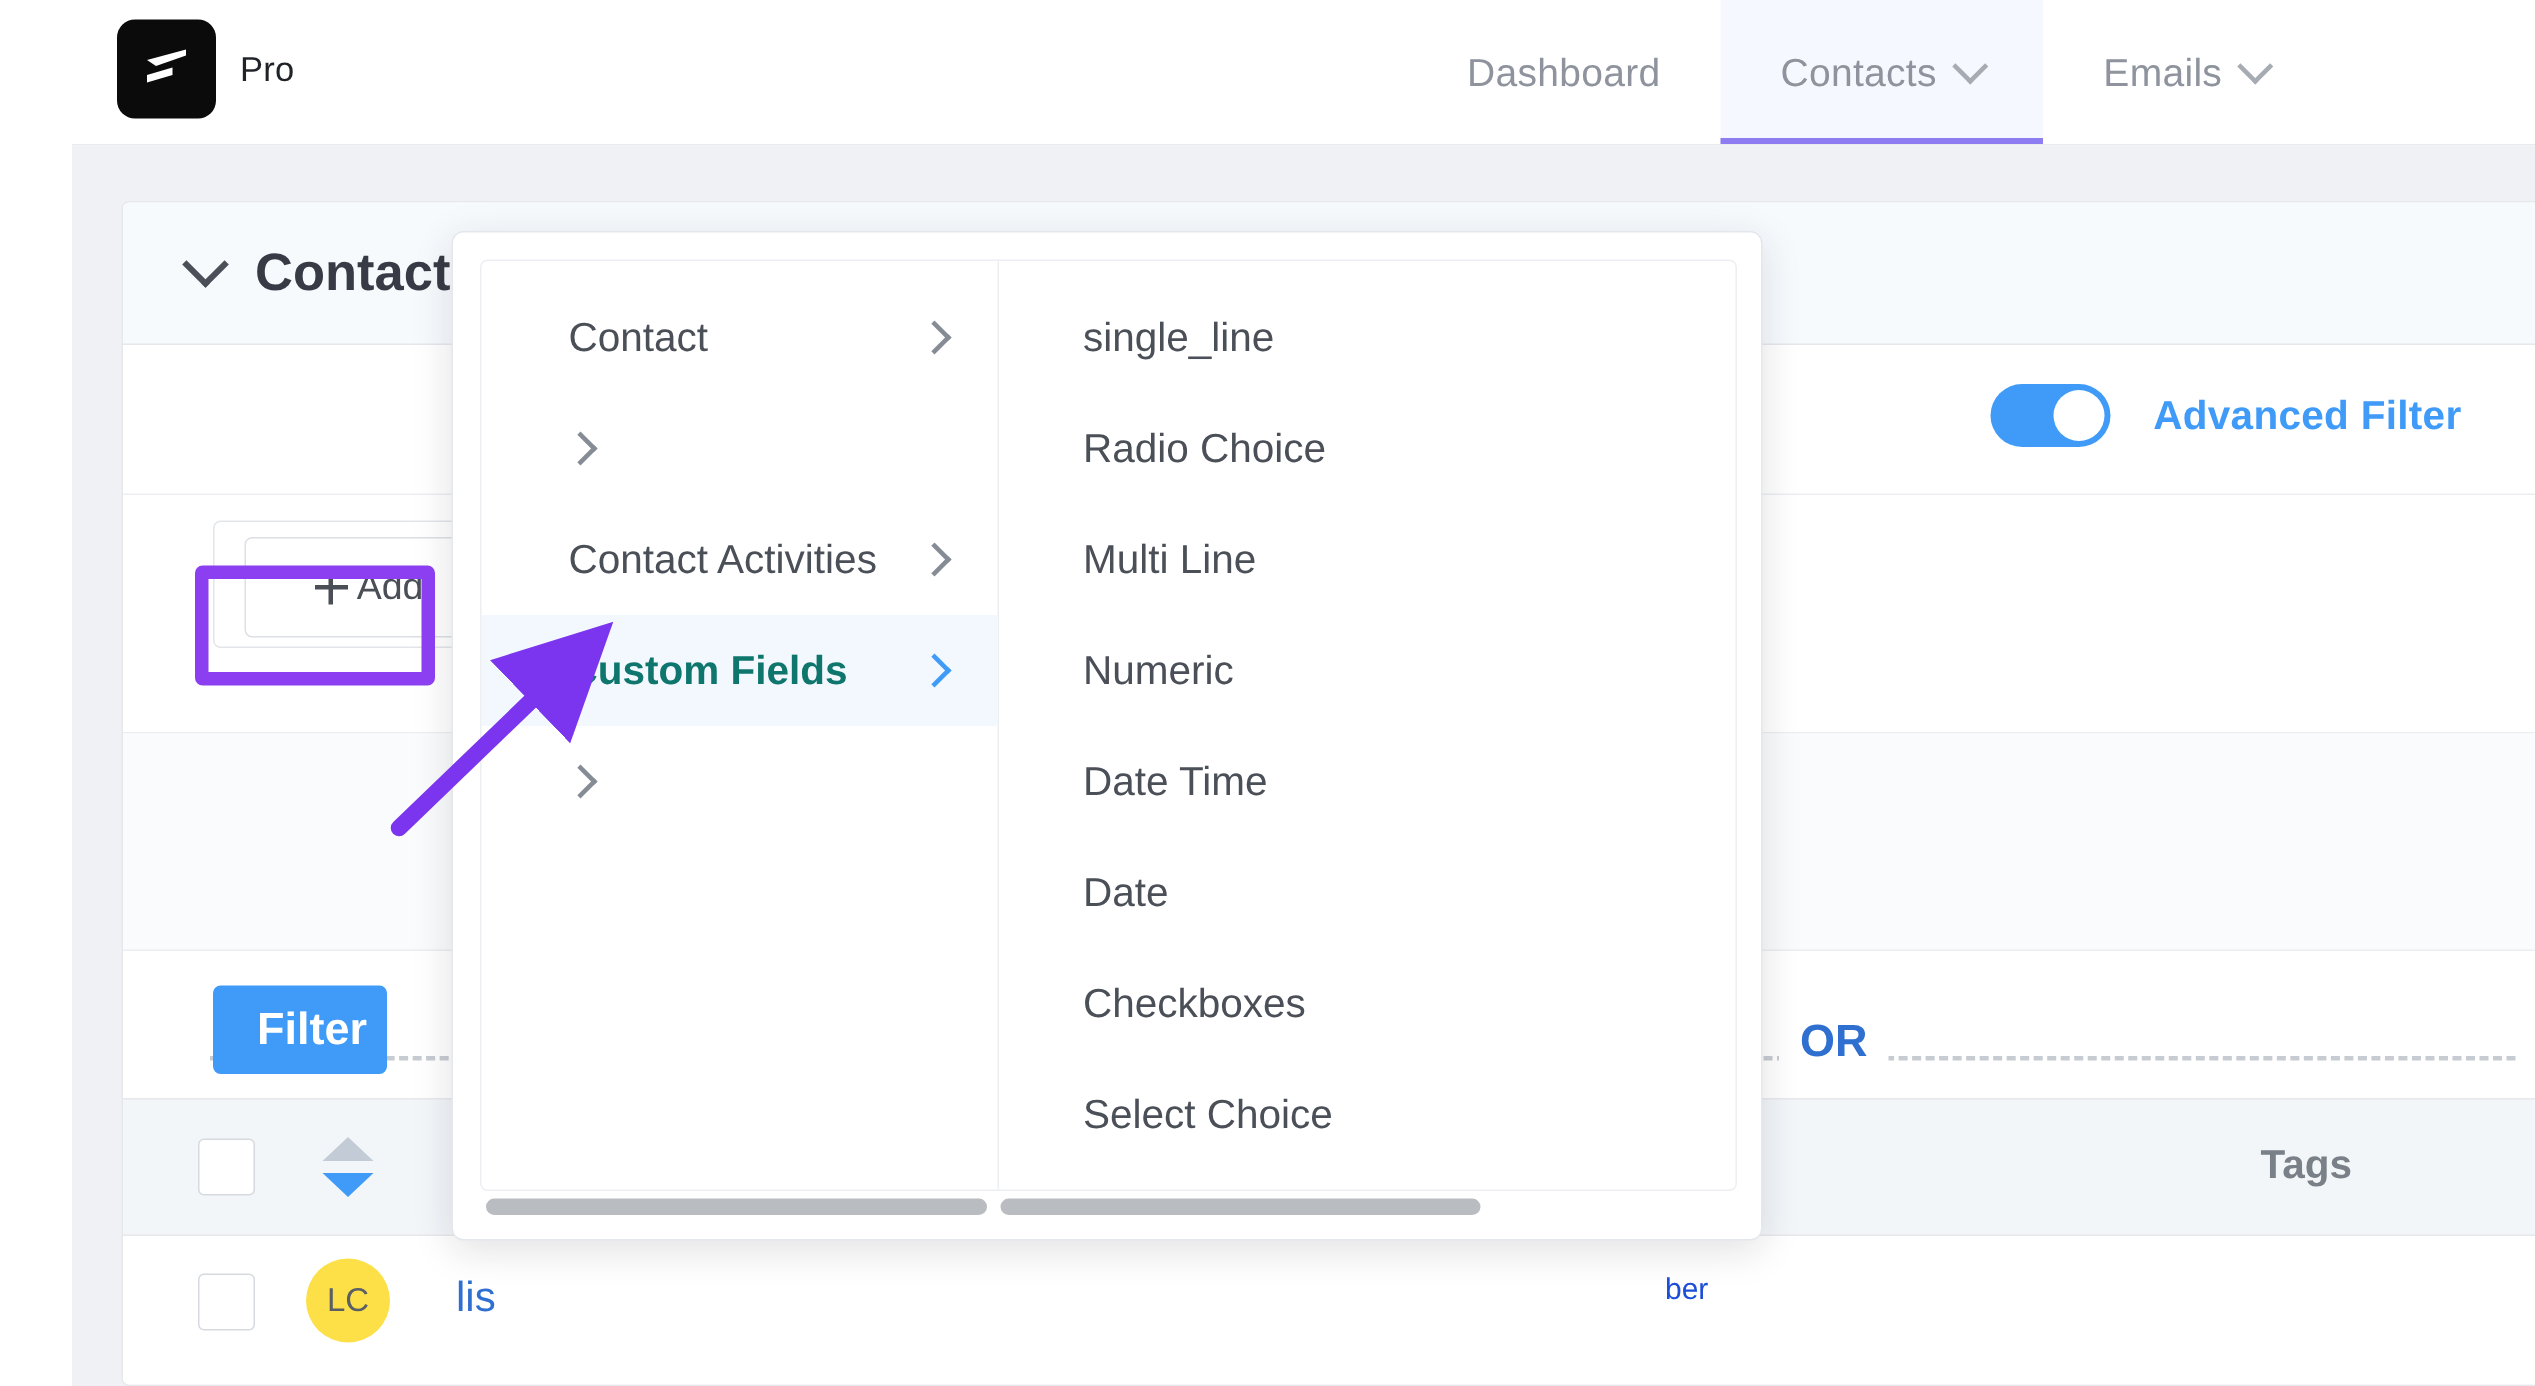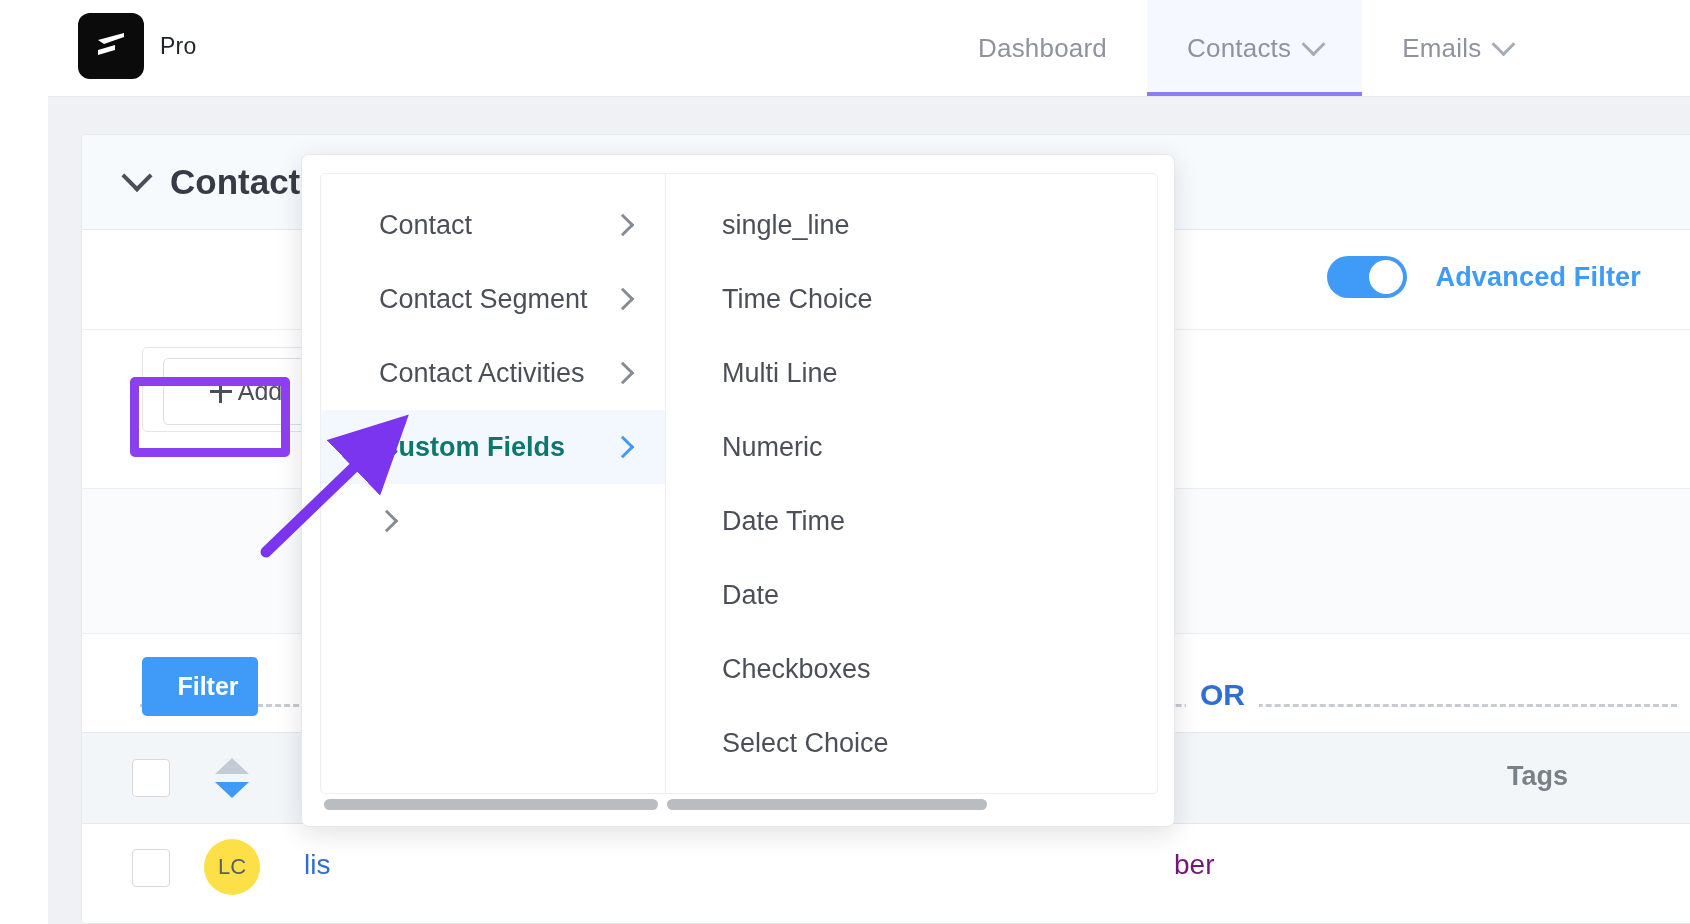--- a/index.html
+++ b/index.html
@@ -79,21 +79,21 @@
   .add-highlight {
     position: absolute; left: 82px; top: 377px; width: 160px; height: 80px;
     border: 9px solid #8b3ff0; border-radius: 5px; pointer-events: none; z-index: 30;
   }
 
   .or-line { position: absolute; left: 58px; right: 60px; top: 70px; border-top: 3px dashed #c7cbd2; }
   .or-text { position: absolute; left: 1104px; top: 44px; font-size: 30px; font-weight: bold; color: #2f6fd0; background:#fff; padding: 0 14px; }
 
   .filterbtn {
     position: absolute; left: 60px; top: 23px; width: 116px; height: 59px;
-    background: #3f9bf7; color: #fff; border-radius: 5px; font-size: 25px; font-weight: bold;
+    background: #3f9bf7; color: #fff; border-radius: 5px; font-size: 30px; font-weight: bold;
     display: flex; align-items: center; justify-content: center; padding-left: 16px;
   }
 
   
   .thead {
     height: 92px; background: #f2f6f9; border-top: 1px solid #e6e8ec; border-bottom: 1px solid #e6e8ec;
     position: relative;
   }
   .tcheck { position: absolute; left: 50px; top: 26px; width: 38px; height: 38px; border: 1px solid #d6dadf; border-radius: 4px; background:#fff; }
   .sorter { position: absolute; left: 133px; top: 25px; width: 34px; height: 40px; }
@@ -101,21 +101,21 @@
   .sorter .up { top: 0; border-bottom: 16px solid #c3ccd6; }
   .sorter .dn { bottom: 0; border-top: 16px solid #3f9bf7; }
   .th-email { position: absolute; left: 222px; top: 28px; font-size: 27px; font-weight: bold; color: #7a8088; }
   .th-tags { position: absolute; left: 1425px; top: 28px; font-size: 27px; font-weight: bold; color: #7a8088; }
 
   .trow { position: relative; height: 100px; background: #fff; border-bottom: 1px solid #eceef1; }
   .rcheck { position: absolute; left: 50px; top: 25px; width: 38px; height: 38px; border: 1px solid #d6dadf; border-radius: 4px; background:#fff; }
   .avatar { position: absolute; left: 122px; top: 15px; width: 56px; height: 56px; border-radius: 50%; background: #fde047;
             display:flex; align-items:center; justify-content:center; font-size: 22px; color: #5a5f66; }
   .rname { position: absolute; left: 222px; top: 25px; font-size: 28px; color: #2f6fd0; }
-  .rtag { position: absolute; left: 1092px; top: 25px; font-size: 28px; color: #701a75; }
+  .rtag { position: absolute; left: 1028px; top: 25px; font-size: 20px; color: #1d4ed8; }
 
   
   .popup {
     position: absolute; left: 253px; top: 154px; width: 874px; height: 673px;
     background: #ffffff; border: 1px solid #e4e7ec; border-radius: 8px;
     box-shadow: 0 6px 26px rgba(20,25,40,.13); z-index: 20;
   }
   .popup-inner {
     position: absolute; left: 18px; top: 18px; right: 16px; bottom: 32px;
     border: 1px solid #eceef1; border-radius: 5px; display: flex; overflow: hidden; background:#fff;
@@ -238,42 +238,41 @@
 
   <div class="popup">
     <div class="popup-inner">
 
       <div class="col-left">
         <div class="mitem">
           <span class="grow">Contact</span>
           <span class="chev-r"></span>
         </div>
         <div class="mitem">
-          <span class="grow">Contact Segment</span>
           <span class="chev-r"></span>
         </div>
         <div class="mitem">
           <span class="grow">Contact Activities</span>
           <span class="chev-r"></span>
         </div>
         <div class="mitem sel">
           <span class="grow">Custom Fields</span>
           <span class="chev-r"></span>
         </div>
         <div class="mitem">
           <span class="chev-r"></span>
         </div>
       </div>
 
       <div class="col-right">
         <div class="ritem">
           <span>single_line</span>
         </div>
         <div class="ritem">
-          <span>Time Choice</span>
+          <span>Radio Choice</span>
         </div>
         <div class="ritem">
           <span>Multi Line</span>
         </div>
         <div class="ritem">
           <span>Numeric</span>
         </div>
         <div class="ritem">
           <span>Date Time</span>
         </div>

